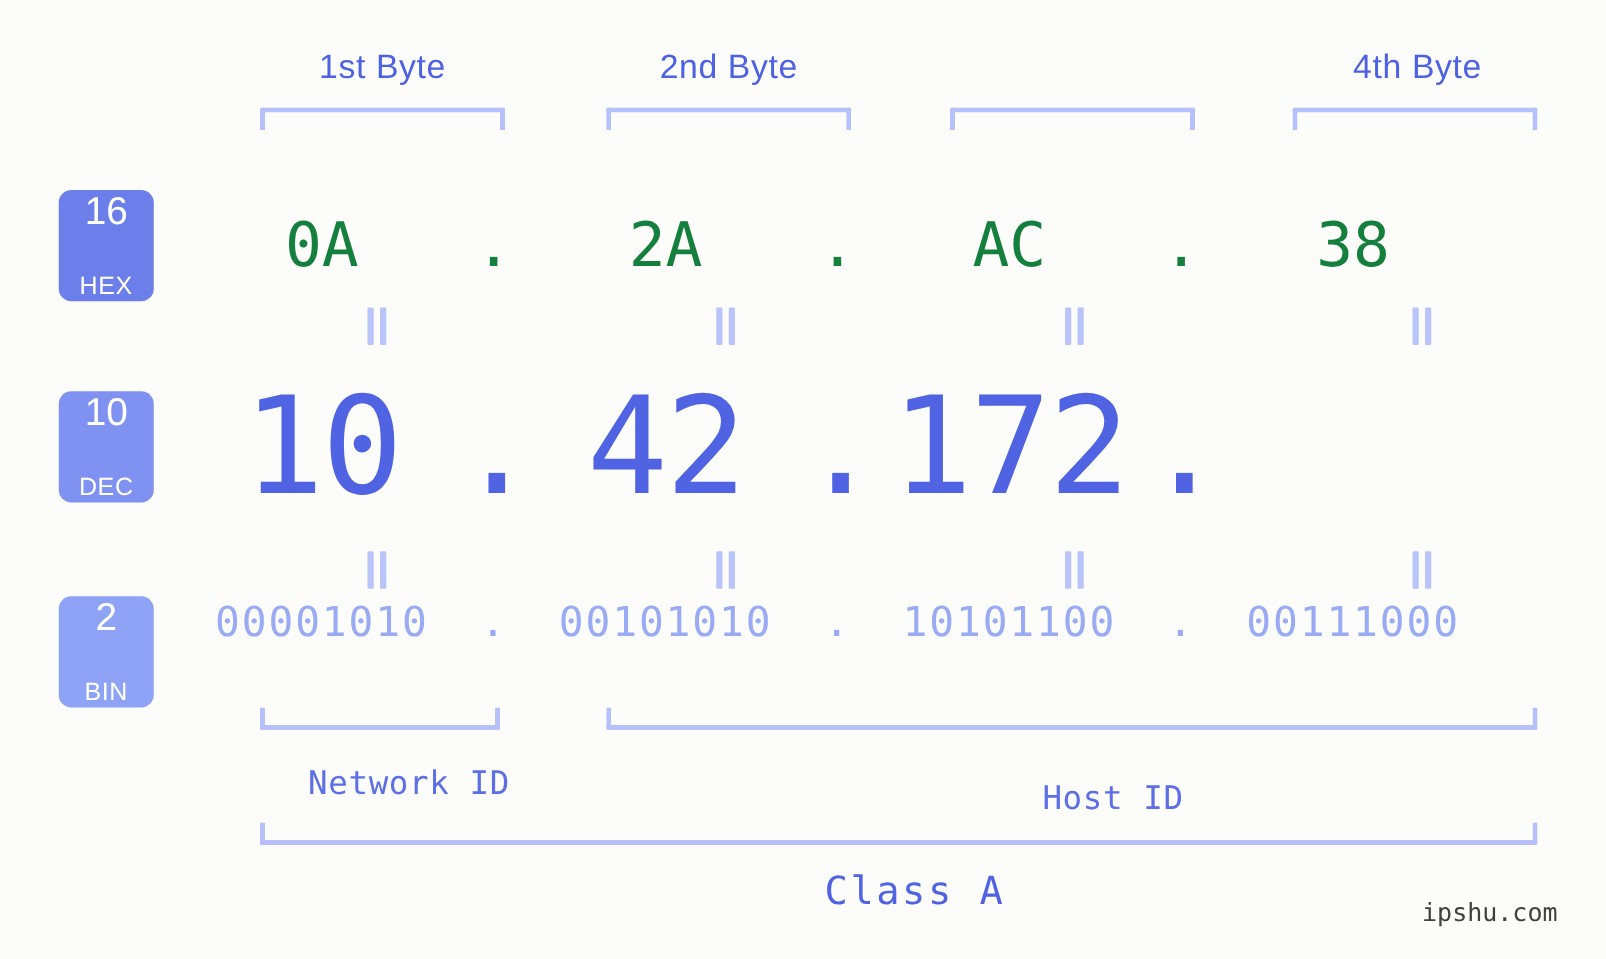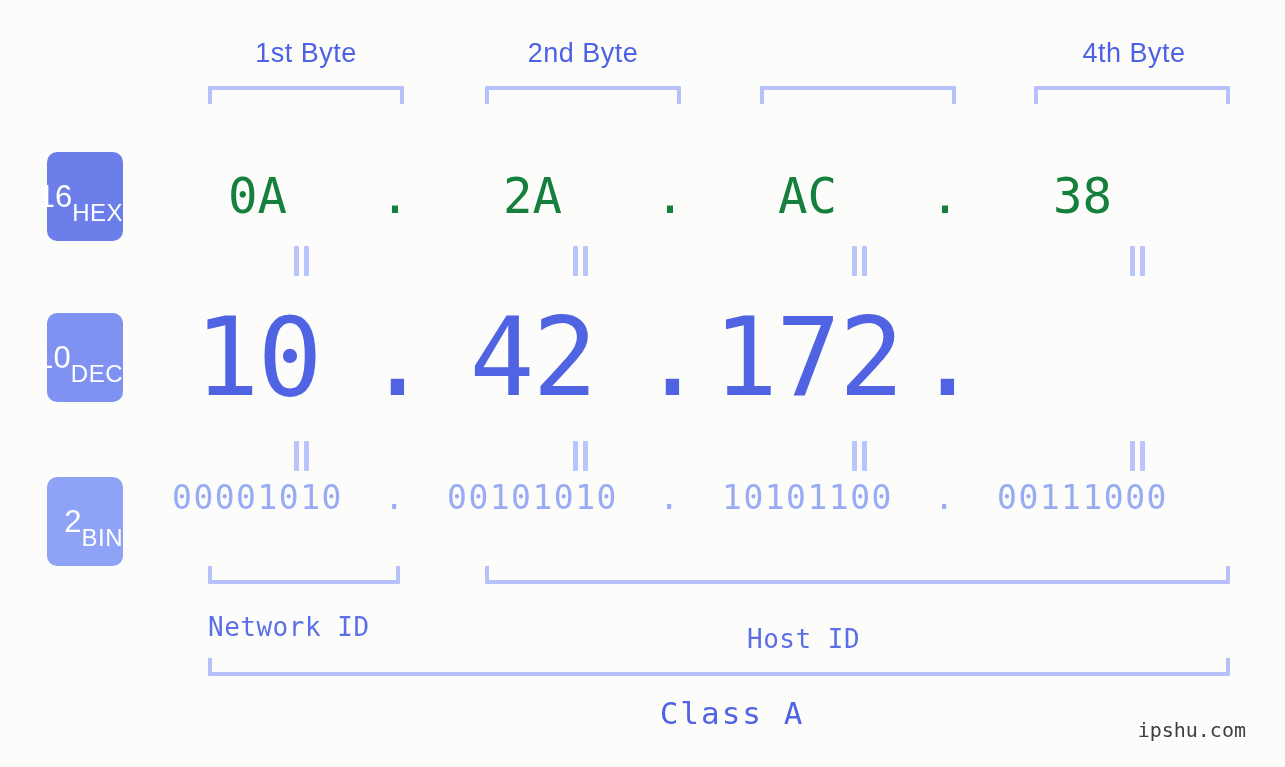--- a/index.html
+++ b/index.html
@@ -57,33 +57,33 @@
   
   .badge {
     position: absolute;
     left: 47px;
     width: 76px;
     border-radius: 10px;
     color: #ffffff;
     text-align: center;
     font-family: "Liberation Sans", sans-serif;
     display: flex;
-    flex-direction: row;
+    flex-direction: column;
     align-items: center;
-    justify-content: flex-end;
+    justify-content: space-between;
     box-sizing: border-box;
   }
   .badge .num {
     font-size: 31px;
     font-weight: 400;
     line-height: 33px;
     letter-spacing: 0px;
   }
   .badge .nm {
-    font-size: 24px;
+    font-size: 20px;
     font-weight: 400;
     line-height: 23px;
     letter-spacing: 0.5px;
     margin-top: 32px;
   }
   #badge-hex { top: 152px; height: 89px; background: #6c7eea; }
   #badge-dec { top: 313px; height: 89px; background: #7f92f2; }
   #badge-bin { top: 477px; height: 89px; background: #8fa3f6; }
 
   
@@ -157,21 +157,21 @@
     height: 30px;
     background: #b9c4fb;
     border-radius: 1px;
   }
   .eq.r1 { top: 246px; }
   .eq.r2 { top: 441px; }
 
   
   .sec-label {
     position: absolute;
-    text-align: left;
+    text-align: right;
     font-family: "DejaVu Sans Mono", monospace;
     font-size: 26px;
     color: #5c6fe6;
     white-space: nowrap;
     letter-spacing: 0.5px;
   }
   #class-label {
     position: absolute;
     text-align: center;
     font-family: "DejaVu Sans Mono", monospace;

